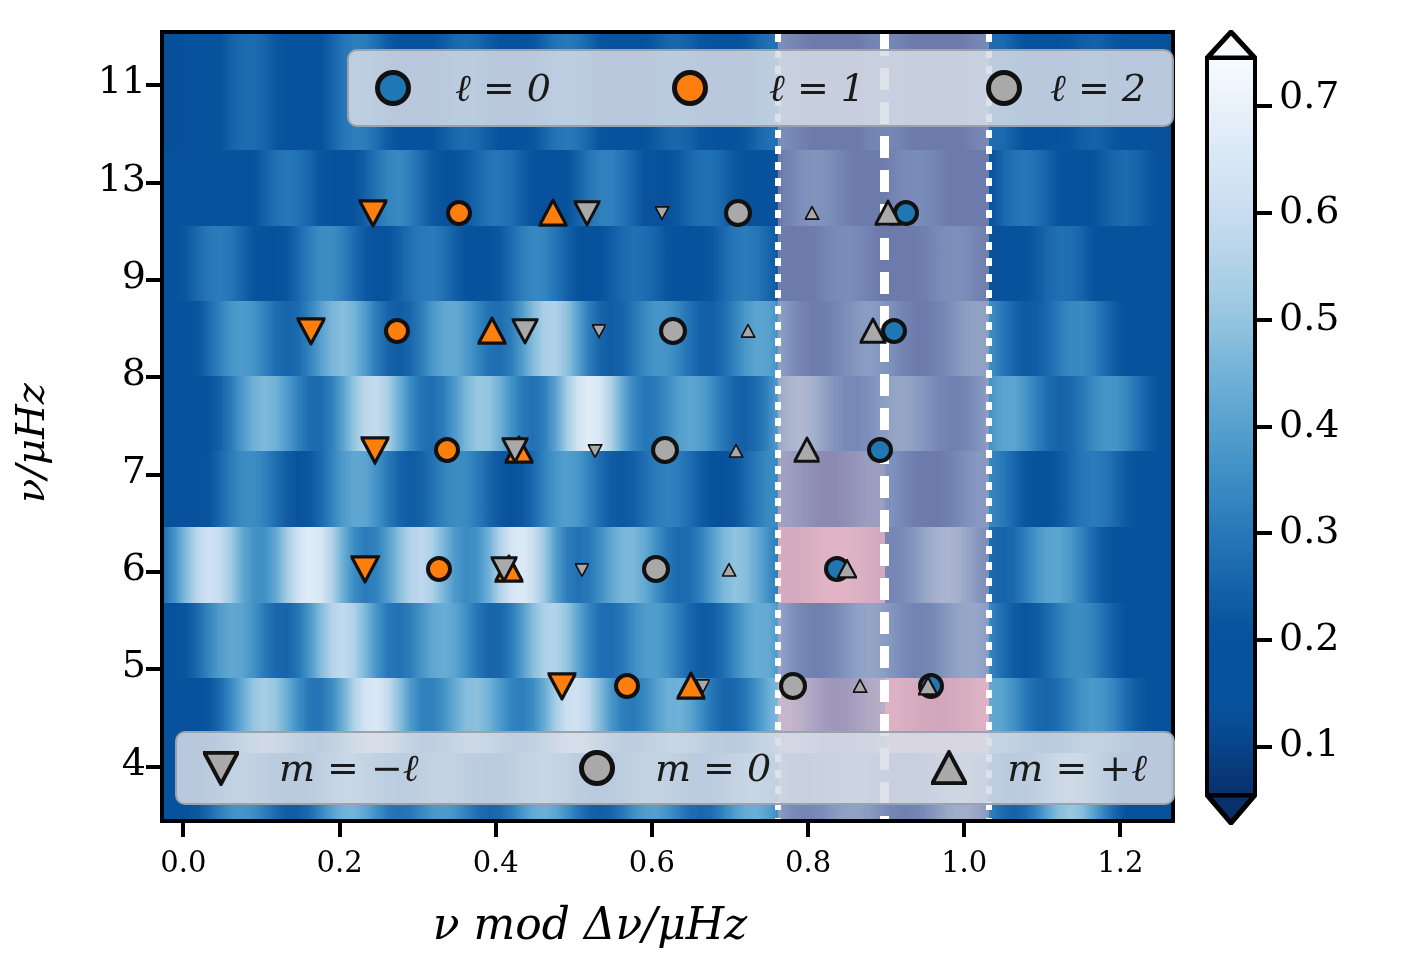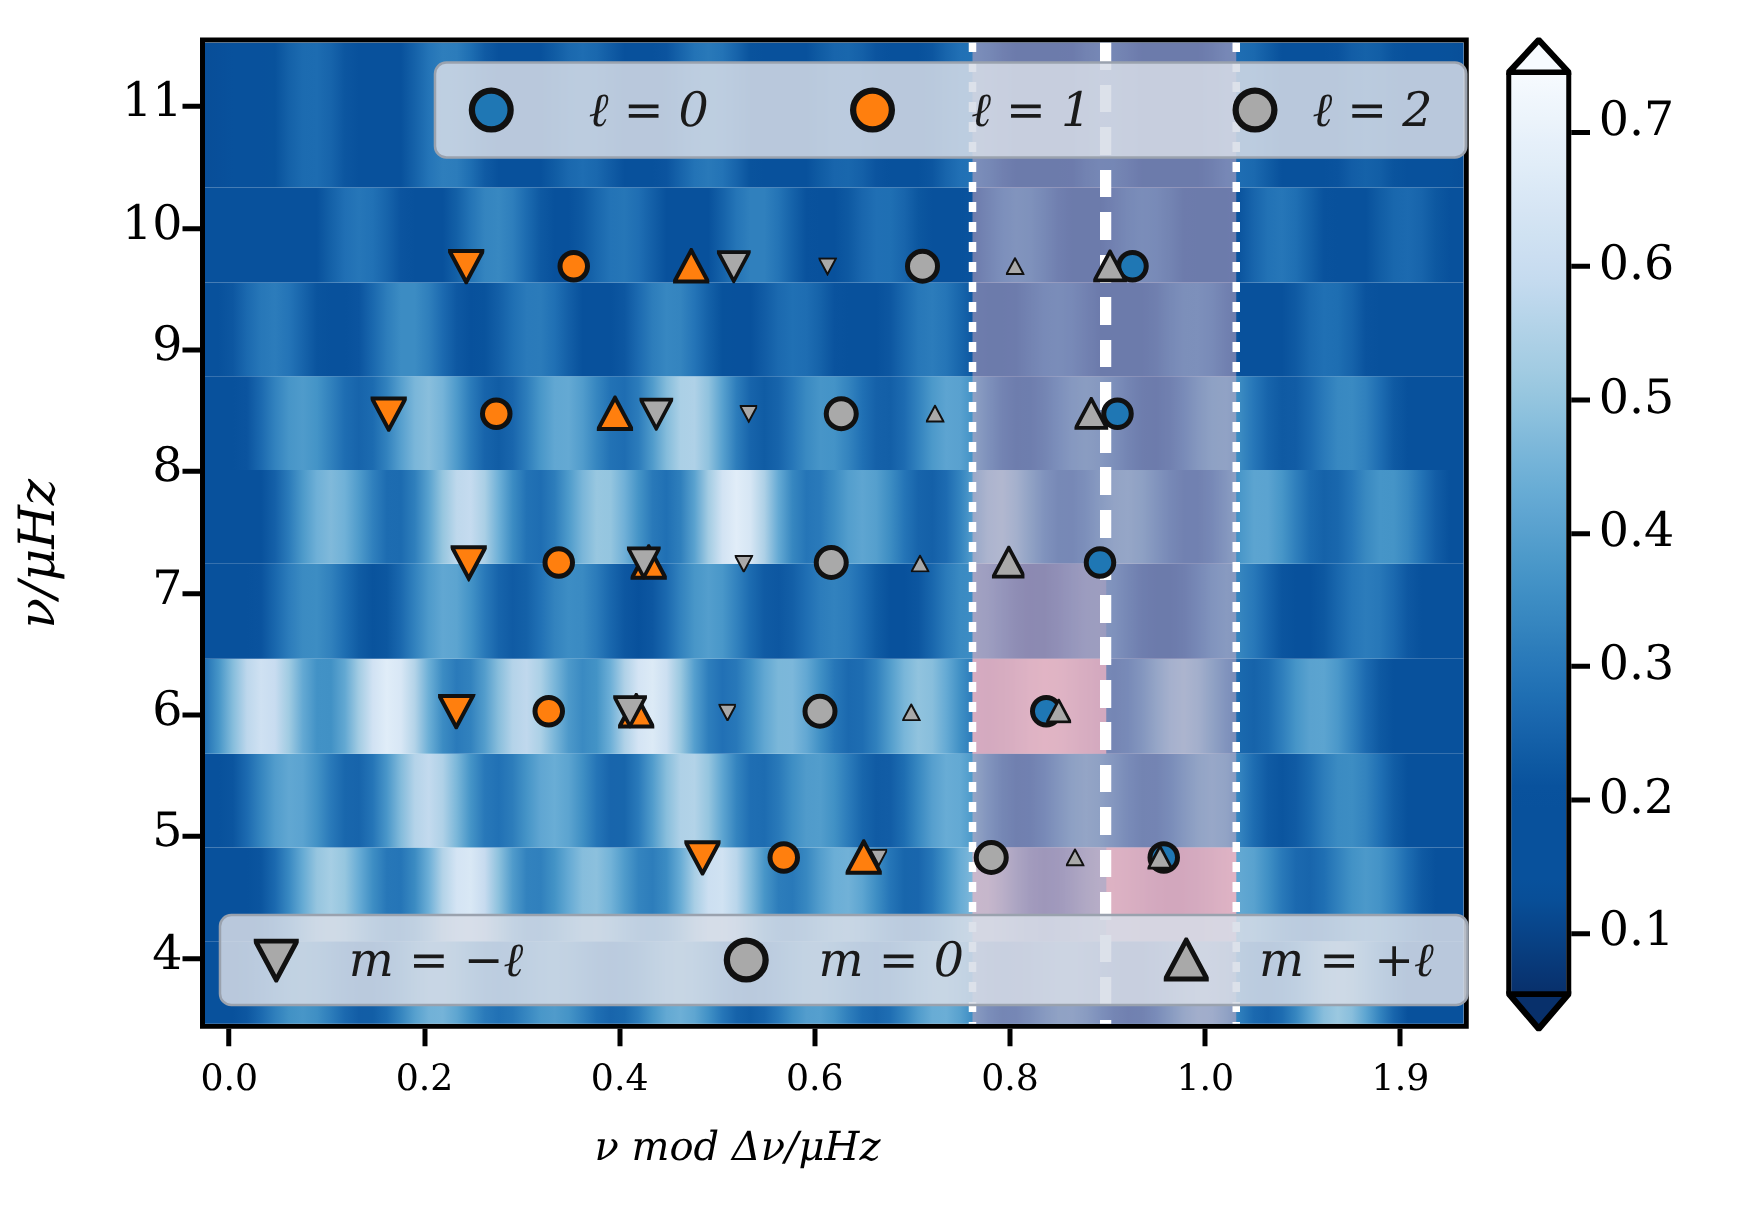--- a/index.html
+++ b/index.html
@@ -16,21 +16,21 @@
   .band-overlay{position:absolute;top:0;height:100%;}
 
   
   .ytick-mark{position:absolute;width:14px;height:4px;background:#000;left:146px;}
   .ytick-label{position:absolute;right:1265px;font-size:38px;color:#000;
                text-align:right;line-height:1;white-space:nowrap;}
   .xtick-mark{position:absolute;height:14px;width:4px;background:#000;top:823px;}
   .xtick-label{position:absolute;top:845px;font-size:29px;color:#000;
                text-align:center;width:120px;}
   #xlabel{position:absolute;top:898px;left:0;width:1180px;text-align:center;
-          font-size:32px;font-style:italic;color:#000;}
+          font-size:44px;font-style:italic;color:#000;}
   #ylabel{position:absolute;left:-150px;top:420px;width:360px;text-align:center;
           font-size:40px;font-style:italic;color:#000;
           transform:rotate(-90deg);transform-origin:center center;}
 
   
   .marker{position:absolute;transform:translate(-50%,-50%);}
   .m-circle{border-radius:50%;border:4px solid #111;box-sizing:border-box;}
 
   
   .legend-box{
@@ -190,39 +190,39 @@
       <div class="ytick-label" style="top: 645.265px;">5</div>
       <div class="ytick-mark" style="top: 569.964px;"></div>
       <div class="ytick-label" style="top: 547.964px;">6</div>
       <div class="ytick-mark" style="top: 472.664px;"></div>
       <div class="ytick-label" style="top: 450.664px;">7</div>
       <div class="ytick-mark" style="top: 375.363px;"></div>
       <div class="ytick-label" style="top: 353.363px;">8</div>
       <div class="ytick-mark" style="top: 278.063px;"></div>
       <div class="ytick-label" style="top: 256.063px;">9</div>
       <div class="ytick-mark" style="top: 180.762px;"></div>
-      <div class="ytick-label" style="top: 158.762px;">10</div>
+      <div class="ytick-label" style="top: 158.762px;">13</div>
       <div class="ytick-mark" style="top: 83.4613px;"></div>
       <div class="ytick-label" style="top: 61.4613px;">11</div>
     </div>
   <div id="xtick-layer">
       <div class="xtick-mark" style="left: 181.423px;"></div>
       <div class="xtick-label" style="left: 123.423px;">0.0</div>
       <div class="xtick-mark" style="left: 337.577px;"></div>
       <div class="xtick-label" style="left: 279.577px;">0.2</div>
       <div class="xtick-mark" style="left: 493.731px;"></div>
       <div class="xtick-label" style="left: 435.731px;">0.4</div>
       <div class="xtick-mark" style="left: 649.885px;"></div>
       <div class="xtick-label" style="left: 591.885px;">0.6</div>
       <div class="xtick-mark" style="left: 806.038px;"></div>
       <div class="xtick-label" style="left: 748.038px;">0.8</div>
       <div class="xtick-mark" style="left: 962.192px;"></div>
       <div class="xtick-label" style="left: 904.192px;">1.0</div>
       <div class="xtick-mark" style="left: 1118.35px;"></div>
-      <div class="xtick-label" style="left: 1060.35px;">1.9</div>
+      <div class="xtick-label" style="left: 1060.35px;">1.2</div>
     </div>
 
   <div id="xlabel">ν  mod Δν/μHz</div>
 
   <div id="cbar-wrap">
     <div id="cbar-body" style="background: linear-gradient(rgb(247, 251, 255) 0%, rgb(241, 247, 253) 2.5%, rgb(236, 244, 251) 5%, rgb(230, 240, 250) 7.5%, rgb(225, 237, 248) 10%, rgb(219, 233, 246) 12.5%, rgb(214, 229, 244) 15%, rgb(208, 226, 242) 17.5%, rgb(203, 222, 241) 20%, rgb(197, 219, 239) 22.5%, rgb(188, 215, 236) 25%, rgb(179, 211, 232) 27.5%, rgb(170, 207, 229) 30%, rgb(161, 203, 226) 32.5%, rgb(150, 198, 223) 35%, rgb(139, 192, 221) 37.5%, rgb(127, 185, 218) 40%, rgb(116, 179, 216) 42.5%, rgb(105, 173, 213) 45%, rgb(96, 166, 210) 47.5%, rgb(87, 160, 206) 50%, rgb(77, 154, 202) 52.5%, rgb(68, 147, 199) 55%, rgb(60, 140, 195) 57.5%, rgb(53, 133, 191) 60%, rgb(45, 125, 187) 62.5%, rgb(38, 118, 184) 65%, rgb(31, 111, 179) 67.5%, rgb(26, 103, 174) 70%, rgb(20, 96, 168) 72.5%, rgb(14, 89, 162) 75%, rgb(9, 82, 157) 77.5%, rgb(8, 81, 156) 80%, rgb(8, 81, 156) 82.5%, rgb(8, 81, 156) 85%, rgb(8, 81, 156) 87.5%, rgb(8, 78, 151) 90%, rgb(8, 70, 140) 92.5%, rgb(8, 63, 129) 95%, rgb(8, 55, 118) 97.5%, rgb(8, 48, 107) 100%); border-top: none; border-right: 4px solid rgb(0, 0, 0); border-bottom: none; border-left: 4px solid rgb(0, 0, 0); border-image: initial; box-sizing: border-box;"></div>
   <div style="position: absolute; left: 0px; top: 0px; width: 52px; height: 30px;"><svg width="52" height="30" viewBox="0 0 52 30">
           <polygon points="26,2 50,28 2,28" fill="#f7fbff" stroke="#000" stroke-width="5"></polygon>
         </svg></div>
       <div style="position: absolute; left: 0px; top: 763px; width: 52px; height: 32px;"><svg width="52" height="32" viewBox="0 0 52 32">
@@ -241,21 +241,21 @@
       <div class="cb-tick" style="top: 180.877px;"></div>
       <div class="cb-label" style="top: 157.877px;">0.6</div>
       <div class="cb-tick" style="top: 74.0652px;"></div>
       <div class="cb-label" style="top: 43px;">0.7</div>
     </div>
   <div id="cbar-title">Lomb-Scargle Power/ppm</div>
 
 <div class="legend-box" style="left: 347px; top: 49px; width: 827px; height: 78px; padding: 0px 26px; justify-content: space-between;">
       <div class="legend-entry">
         <span class="legend-sym" style="width: 36px; height: 36px; border-radius: 50%; background: rgb(31, 119, 180); border: 5px solid rgb(17, 17, 17); box-sizing: border-box;"></span>
-        <span class="legend-text" style="margin-left: 60px;">ℓ = 0</span>
+        <span class="legend-text" style="margin-left: 44px;">ℓ = 0</span>
       </div>
       <div class="legend-entry">
         <span class="legend-sym" style="width: 36px; height: 36px; border-radius: 50%; background: rgb(255, 127, 14); border: 5px solid rgb(17, 17, 17); box-sizing: border-box;"></span>
         <span class="legend-text" style="margin-left: 61px;">ℓ = 1</span>
       </div>
       <div class="legend-entry">
         <span class="legend-sym" style="width: 36px; height: 36px; border-radius: 50%; background: rgb(169, 169, 169); border: 5px solid rgb(17, 17, 17); box-sizing: border-box;"></span>
         <span class="legend-text" style="margin-left: 28px;">ℓ = 2</span>
       </div>
     </div>

